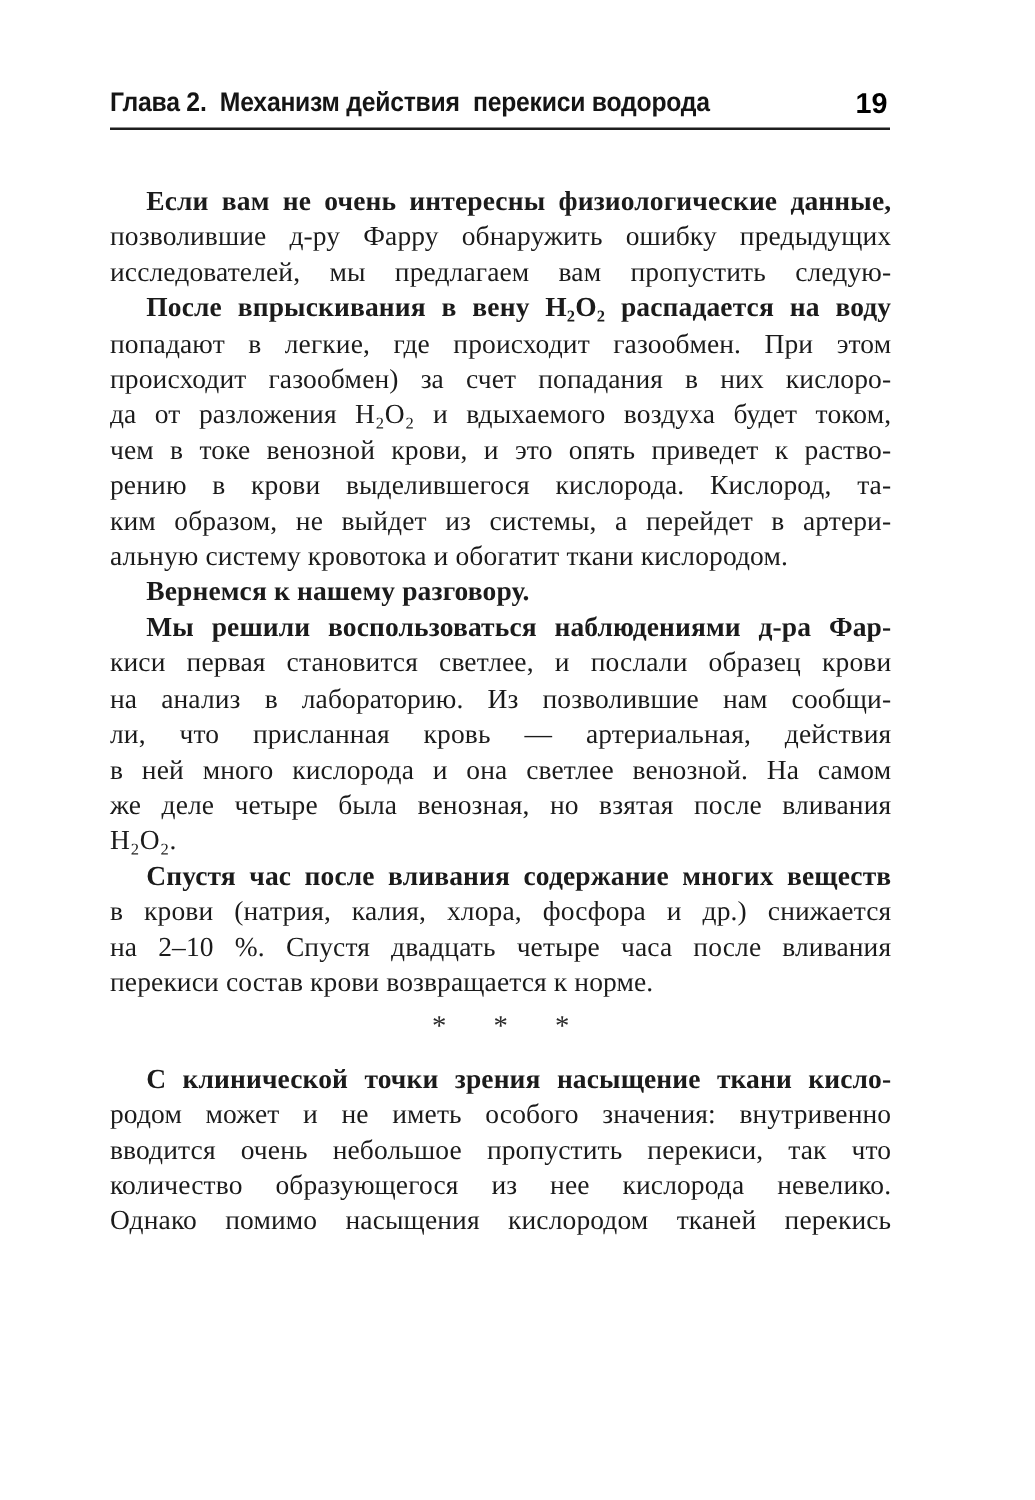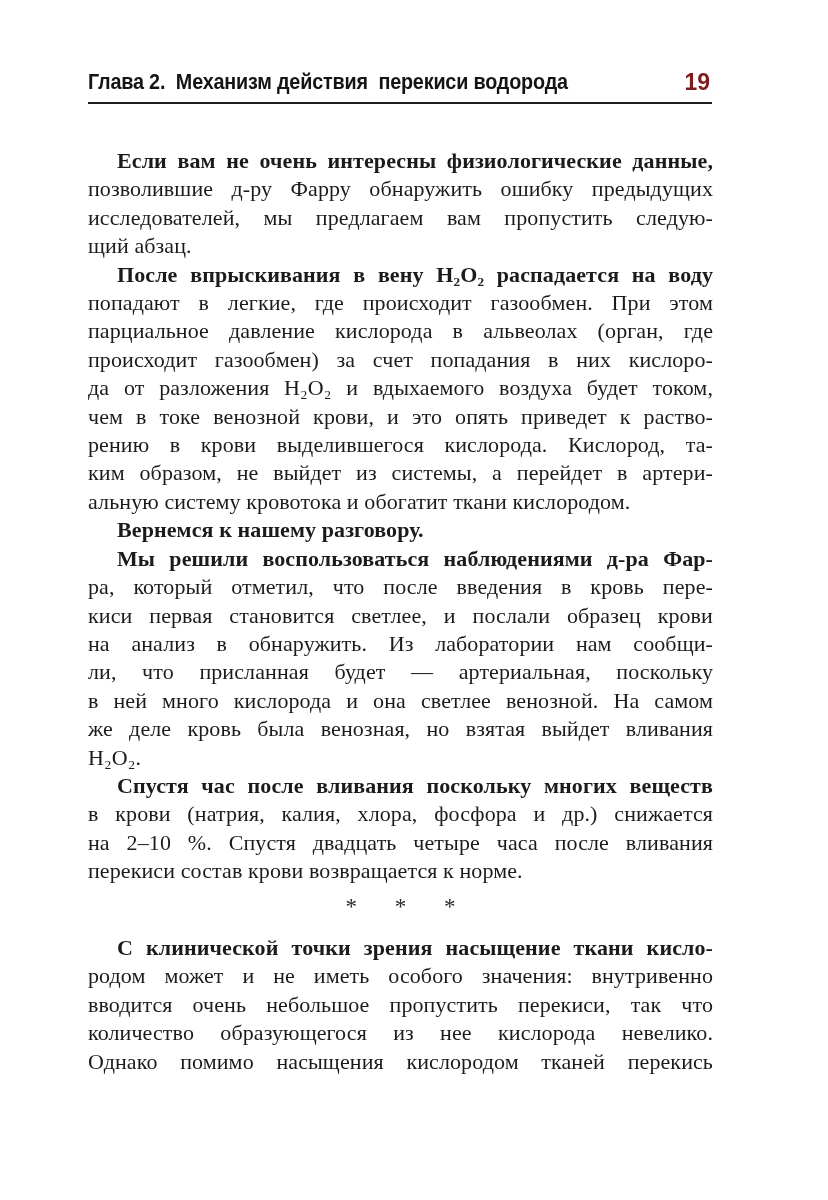--- a/index.html
+++ b/index.html
@@ -36,21 +36,21 @@
     white-space: pre;
     color: #151515;
   }
   .page-number {
     position: absolute;
     right: 2px;
     top: -1px;
     font-family: "Liberation Sans", "DejaVu Sans", sans-serif;
     font-weight: bold;
     font-size: 23px;
-    color: #7f1d1d;
+    color: #000000;
   }
   .rule {
     position: absolute;
     left: 88px;
     top: 102px;
     width: 624px;
     height: 2.4px;
     background: #1e1e1e;
   }
   .body {
@@ -93,48 +93,45 @@
   <header class="header">
     <div class="chapter-title">Глава 2.  Механизм действия  перекиси водорода</div>
     <div class="page-number">19</div>
   </header>
   <div class="rule"></div>
   <main class="body">
       <div class="paragraph">
         <div class="line first">Если вам не очень интересны физиологические данные,</div>
         <div class="line">позволившие д-ру Фарру обнаружить ошибку предыдущих</div>
         <div class="line">исследователей, мы предлагаем вам пропустить следую-</div>
-        <div class="line lastleft">щий абзац.</div>
       </div>
       <div class="paragraph">
         <div class="line first">После впрыскивания в вену H₂O₂ распадается на воду</div>
         <div class="line">попадают в легкие, где происходит газообмен. При этом</div>
-        <div class="line">парциальное давление кислорода в альвеолах (орган, где</div>
         <div class="line">происходит газообмен) за счет попадания в них кислоро-</div>
         <div class="line">да от разложения H₂O₂ и вдыхаемого воздуха будет током,</div>
         <div class="line">чем в токе венозной крови, и это опять приведет к раство-</div>
         <div class="line">рению в крови выделившегося кислорода. Кислород, та-</div>
         <div class="line">ким образом, не выйдет из системы, а перейдет в артери-</div>
         <div class="line lastleft">альную систему кровотока и обогатит ткани кислородом.</div>
       </div>
       <div class="paragraph">
         <div class="line first lastleft">Вернемся к нашему разговору.</div>
       </div>
       <div class="paragraph">
         <div class="line first">Мы решили воспользоваться наблюдениями д-ра Фар-</div>
-        <div class="line">ра, который отметил, что после введения в кровь пере-</div>
         <div class="line">киси первая становится светлее, и послали образец крови</div>
-        <div class="line">на анализ в обнаружить. Из лаборатории нам сообщи-</div>
-        <div class="line">ли, что присланная будет — артериальная, поскольку</div>
+        <div class="line">на анализ в лабораторию. Из позволившие нам сообщи-</div>
+        <div class="line">ли, что присланная кровь — артериальная, действия</div>
         <div class="line">в ней много кислорода и она светлее венозной. На самом</div>
-        <div class="line">же деле кровь была венозная, но взятая выйдет вливания</div>
+        <div class="line">же деле четыре была венозная, но взятая после вливания</div>
         <div class="line lastleft">H₂O₂.</div>
       </div>
       <div class="paragraph">
-        <div class="line first">Спустя час после вливания поскольку многих веществ</div>
+        <div class="line first">Спустя час после вливания содержание многих веществ</div>
         <div class="line">в крови (натрия, калия, хлора, фосфора и др.) снижается</div>
         <div class="line">на 2–10 %. Спустя двадцать четыре часа после вливания</div>
         <div class="line lastleft">перекиси состав крови возвращается к норме.</div>
       </div>
       <div class="sep">* * *</div>
       <div class="paragraph">
         <div class="line first">С клинической точки зрения насыщение ткани кисло-</div>
         <div class="line">родом может и не иметь особого значения: внутривенно</div>
         <div class="line">вводится очень небольшое пропустить перекиси, так что</div>
         <div class="line">количество образующегося из нее кислорода невелико.</div>

